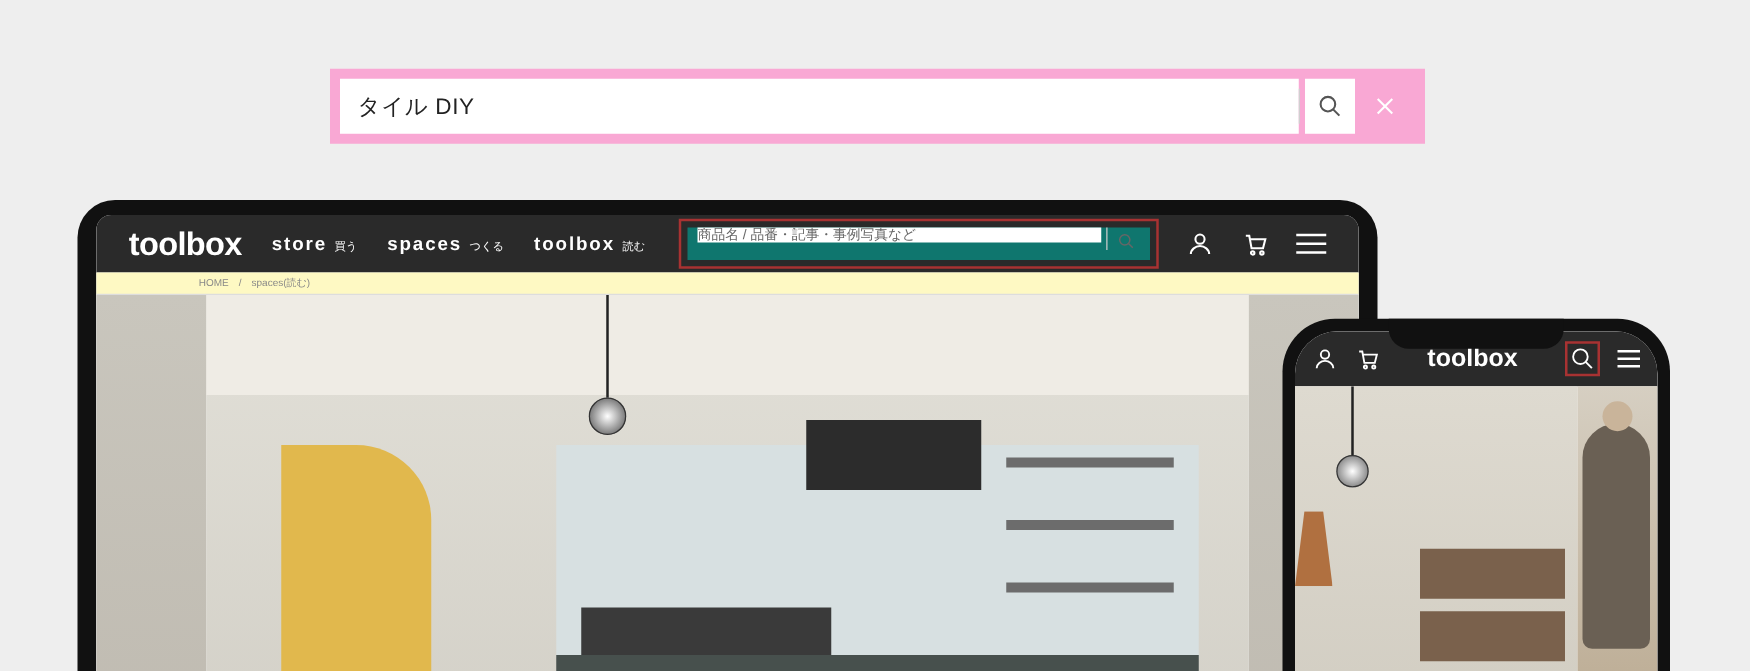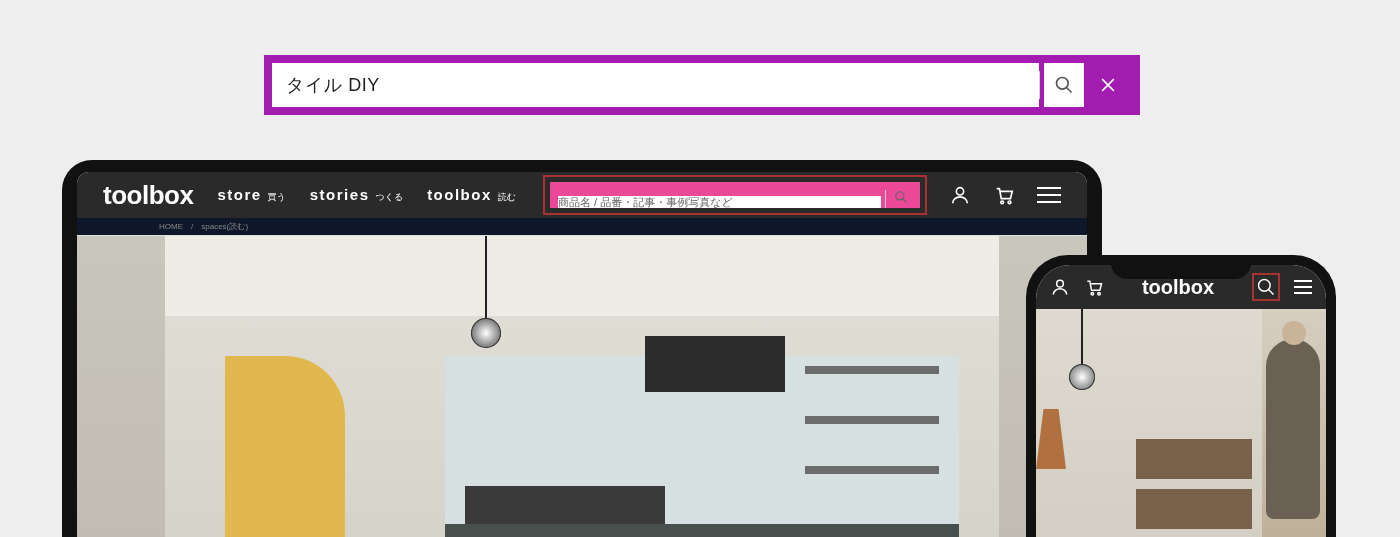--- a/index.html
+++ b/index.html
@@ -12,21 +12,21 @@
     position: relative;
   }
 
   
   .top-searchbar {
     position: absolute;
     top: 55px;
     left: 264px;
     width: 876px;
     height: 60px;
-    background: #a21caf;
+    background: #f9a8d4;
     display: flex;
     align-items: center;
     padding: 0 8px;
   }
   .top-searchbar .input-wrap {
     flex: 1;
     height: 44px;
     background: #ffffff;
     display: flex;
     align-items: center;
@@ -124,23 +124,23 @@
     position: relative;
   }
   .lp-search-highlight {
     position: absolute;
     top: -7px; left: -7px; right: -7px; bottom: -7px;
     border: 2px solid #a83232;
   }
   .lp-search {
     width: 100%;
     height: 26px;
-    background: #ec4899;
-    display: flex;
-    align-items: flex-end;
+    background: #0f766e;
+    display: flex;
+    align-items: flex-start;
     padding: 0 8px;
   }
   .lp-search input {
     flex: 1;
     border: none;
     outline: none;
     font-size: 11px;
     color: #222;
   }
   .lp-search input::placeholder { color: #666; }
@@ -160,21 +160,21 @@
     gap: 22px;
     margin-left: auto;
   }
   .hdr-icon { width: 22px; height: 22px; stroke: #fff; stroke-width: 1.8; fill: none; cursor: pointer; }
   .hamburger { display: flex; flex-direction: column; gap: 5px; cursor: pointer; }
   .hamburger span { display: block; width: 24px; height: 2px; background: #fff; }
 
   
   .lp-breadcrumb {
     height: 18px;
-    background: #0f172a;
+    background: #fef9c3;
     display: flex;
     align-items: center;
     gap: 8px;
     padding-left: 82px;
     font-size: 8px;
     color: #888;
     border-bottom: 1px solid #ddd;
   }
   .lp-breadcrumb span { white-space: nowrap; }
 
@@ -322,21 +322,21 @@
   <div class="laptop-screen">
 
     <div class="lp-header">
       <span class="logo">toolbox</span>
 
       <span class="nav-item">
         <span>store</span>
         <span class="nav-sub">買う</span>
       </span>
       <span class="nav-item">
-        <span>stories</span>
+        <span>spaces</span>
         <span class="nav-sub">つくる</span>
       </span>
       <span class="nav-item">
         <span>toolbox</span>
         <span class="nav-sub">読む</span>
       </span>
 
       <div class="lp-search-wrap">
         <div class="lp-search-highlight"></div>
         <div class="lp-search">

